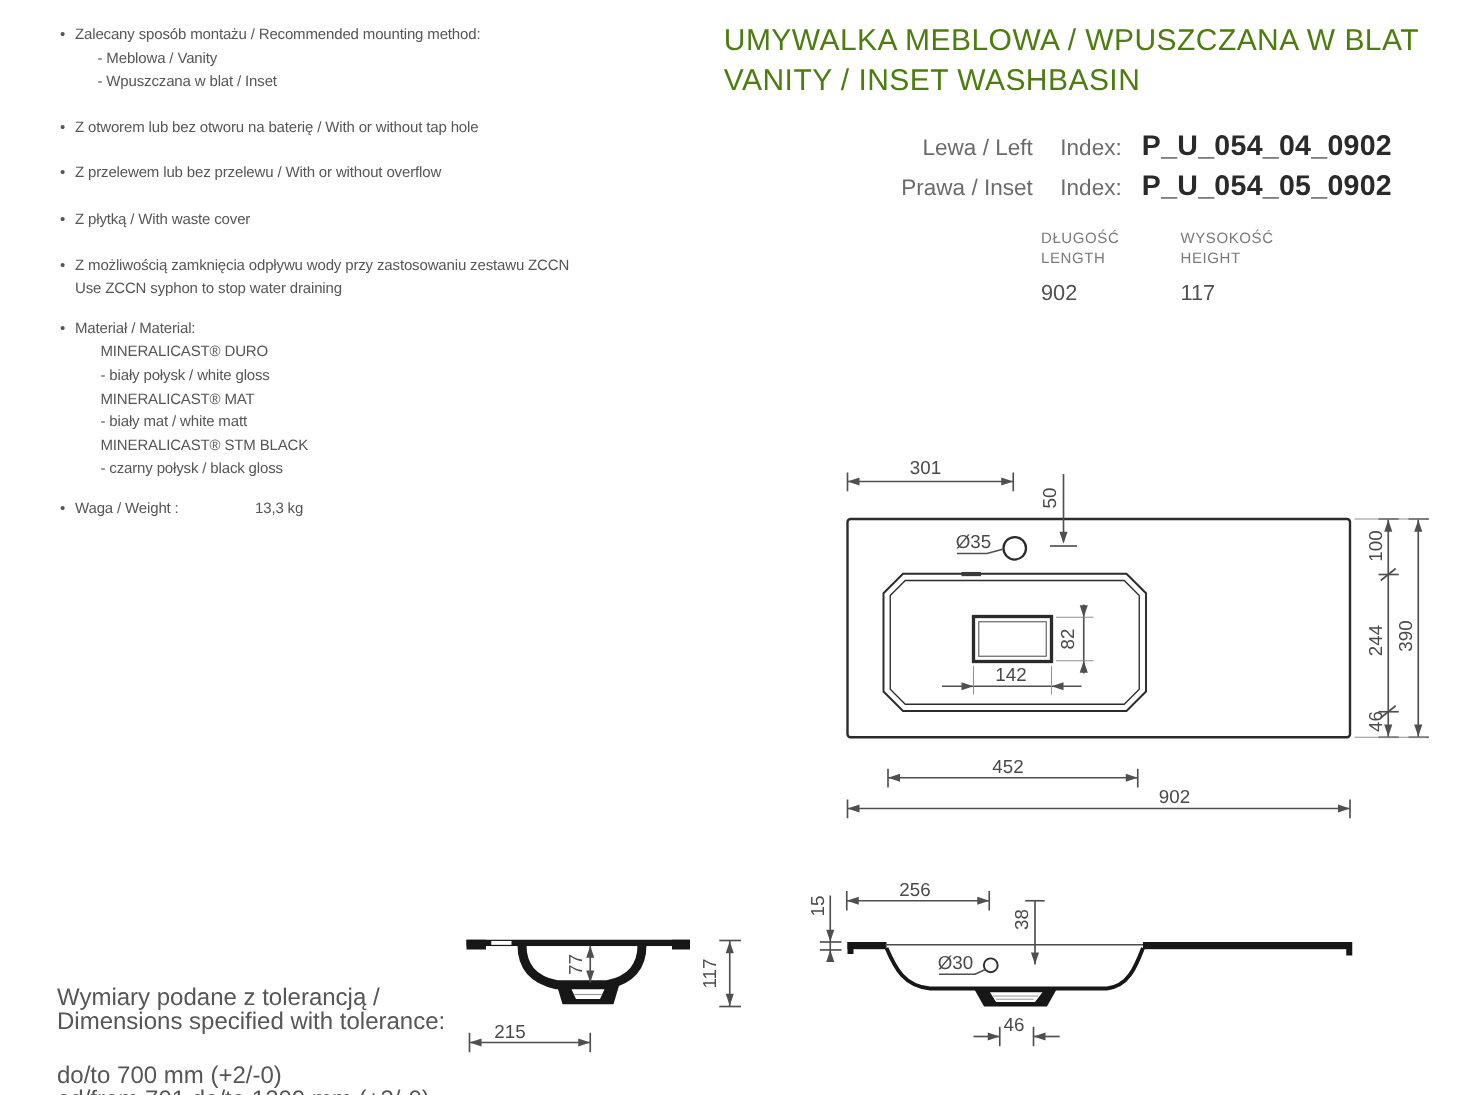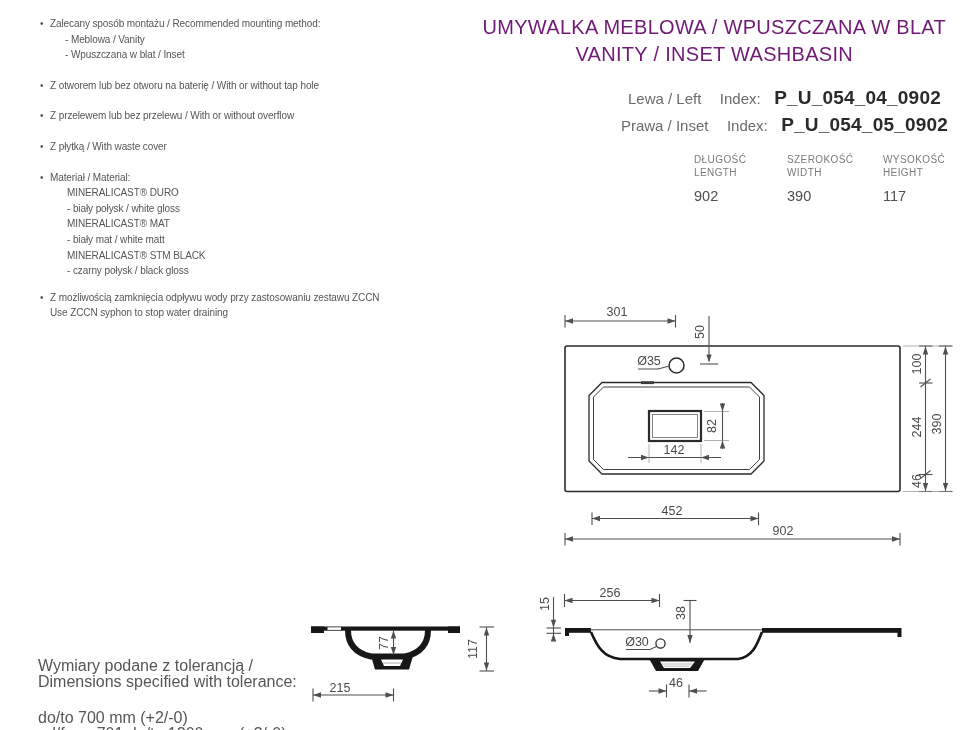--- a/index.html
+++ b/index.html
@@ -11,22 +11,22 @@
   .features{left:40px;top:16px;width:482px;font-size:10px;line-height:15.6px;color:#565656;letter-spacing:-0.1px}
   .feat{margin-bottom:15px}
   .feat.tight{margin-bottom:11px}
   .b{display:inline-block;width:10px}
   .sub{padding-left:25px}
   .msub{padding-left:27px}
   .wline{position:relative}
   .wval{position:absolute;left:130px;top:0}
 
   
-  .header{right:30px;top:14px;text-align:center;font-size:20px;line-height:27px;color:#701a75;letter-spacing:0.3px}
-  .index{right:28px;top:87px;text-align:center}
+  .header{right:30px;top:14px;text-align:left;font-size:20px;line-height:27px;color:#4d7c0f;letter-spacing:0.3px}
+  .index{right:48px;top:87px;text-align:right}
   .irow{height:27px;white-space:nowrap}
   .ilabel{font-size:15px;color:#6b6b6b}
   .iword{font-size:15px;color:#6b6b6b;margin-left:14px}
   .icode{font-size:19px;font-weight:bold;color:#2a2a2a;letter-spacing:0.2px;margin-left:9px}
 
   
   .stable{left:694px;top:153px;display:flex}
   .tcol1{width:93px}.tcol2{width:96px}
   .tlab{font-size:10px;line-height:13px;color:#7a7a7a;letter-spacing:0.4px}
   .tval{font-size:14.5px;color:#4f4f4f;margin-top:9px}
@@ -192,31 +192,35 @@
   <div class="feat">
     <span class="b">•</span><span>Z otworem lub bez otworu na baterię / With or without tap hole</span>
   </div>
   <div class="feat">
     <span class="b">•</span><span>Z przelewem lub bez przelewu / With or without overflow</span>
   </div>
   <div class="feat">
     <span class="b">•</span><span>Z płytką / With waste cover</span>
   </div>
   <div class="feat tight">
+    <div><span class="b">•</span><span>Z możliwością zamknięcia odpływu wody przy zastosowaniu zestawu ZCCN</span></div>
+    <div style="padding-left:10px">Use ZCCN syphon to stop water draining</div>
+  </div>
+  <div class="feat tight">
     <div><span class="b">•</span><span>Materiał / Material:</span></div>
     <div class="msub">MINERALICAST® DURO</div>
     <div class="msub">- biały połysk / white gloss</div>
     <div class="msub">MINERALICAST® MAT</div>
     <div class="msub">- biały mat / white matt</div>
     <div class="msub">MINERALICAST® STM BLACK</div>
     <div class="msub">- czarny połysk / black gloss</div>
   </div>
-  <div class="feat tight">
-    <div><span class="b">•</span><span>Z możliwością zamknięcia odpływu wody przy zastosowaniu zestawu ZCCN</span></div>
-    <div style="padding-left:10px">Use ZCCN syphon to stop water draining</div>
+  <div class="feat wline">
+    <span class="b">•</span><span>Waga / Weight :</span>
+    <span class="wval">13,3 kg</span>
   </div>
 </div>
 
 <div class="abs header">
   <div>UMYWALKA MEBLOWA / WPUSZCZANA W BLAT</div>
   <div>VANITY / INSET WASHBASIN</div>
 </div>
 
 <div class="abs index">
   <div class="irow">
@@ -231,27 +235,20 @@
   </div>
 </div>
 
 <div class="abs stable">
   <div class="tcol1">
     <div class="tlab">
         <div>DŁUGOŚĆ</div>
       <div>LENGTH</div>
       </div>
     <div class="tval">902</div>
-  </div>
-  <div class="tcol2">
-    <div class="tlab">
-        <div>SZEROKOŚĆ</div>
-      <div>WIDTH</div>
-      </div>
-    <div class="tval">390</div>
   </div>
   <div>
     <div class="tlab">
         <div>WYSOKOŚĆ</div>
       <div>HEIGHT</div>
       </div>
     <div class="tval">117</div>
   </div>
 </div>
 

